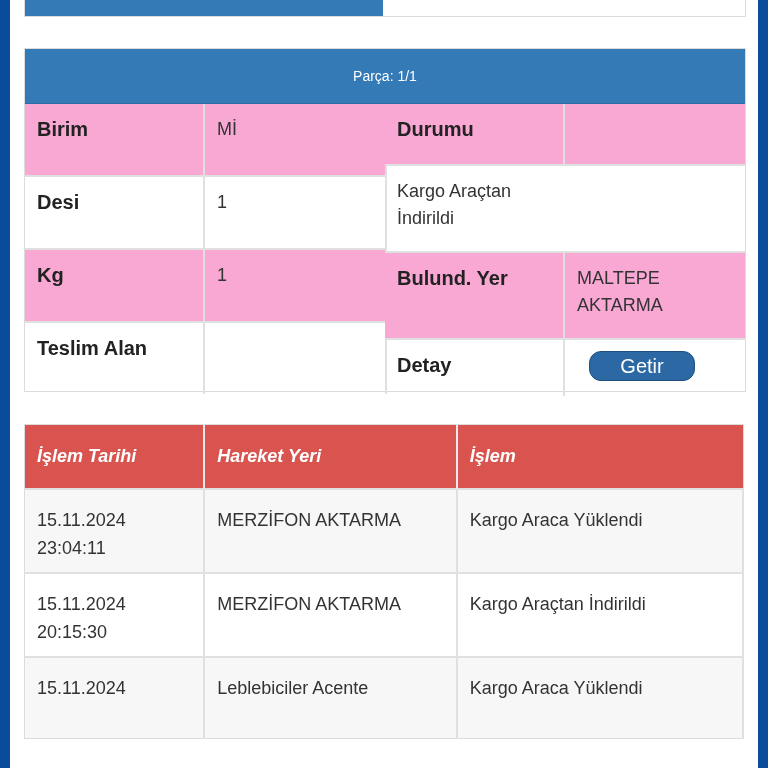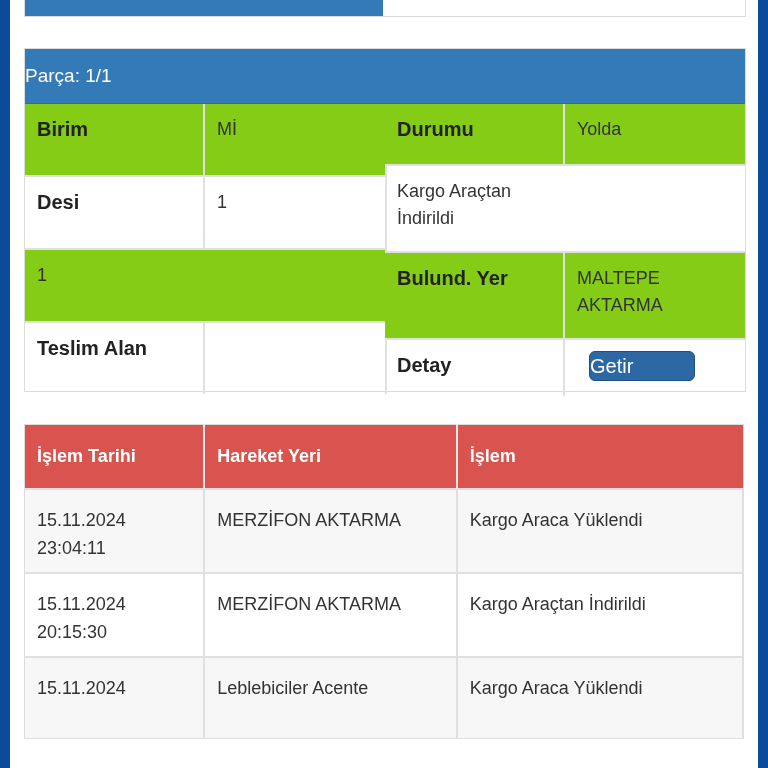--- a/index.html
+++ b/index.html
@@ -16,45 +16,45 @@
     position:absolute; left:14px; top:-2px; width:720px; height:18px;
     border:1px solid #dcdcdc; border-top:none; background:#fff;
   }
   .top-card .left { position:absolute; left:0; top:0; width:358px; height:18px; background:#337ab7; }
   .panel {
     position:absolute; left:14px; top:48px; width:720px; height:342px;
     border:1px solid #dcdcdc; background:#fff;
   }
   .panel-head {
     height:54px; background:#337ab7; color:#fff;
-    font-size:19px; line-height:54px;
+    font-size:14px; text-align:center; line-height:54px;
     border-bottom:1px solid #2e6da4;
   }
   .grid { position:relative; }
   .col { position:absolute; top:0; width:360px; }
   .col.left { left:0; } .col.right { left:360px; }
   .row { display:flex; border-bottom:2px solid #e0e0e0; }
-  .row.shaded { background:#84cc16; }
+  .row.shaded { background:#f9a8d4; }
   .cell { padding:12px 12px; box-sizing:border-box; font-size:18px; color:#333; line-height:27px; }
   .cell.label { width:180px; font-weight:bold; font-size:20px; color:#222; border-right:2px solid #e0e0e0; }
   .cell.value { width:180px; }
   .col.left { border-right:2px solid #e0e0e0; }
   .getir {
     display:inline-block; margin-left:24px; margin-top:1px;
     width:104px; height:28px; background:#2b68a4; border:1px solid #1f4f80;
-    border-radius:6px; color:#fff; font-size:20px; text-align:left; line-height:28px;
+    border-radius:12px; color:#fff; font-size:20px; text-align:center; line-height:28px;
   }
   .history {
     position:absolute; left:14px; top:424px; width:720px;
     border:1px solid #dcdcdc; border-collapse:collapse;
   }
   .history th {
     background:#d9534f; color:#fff; text-align:left; font-weight:bold;
     font-size:18px; height:64px; padding:17px 12px; box-sizing:border-box;
-    border-right:2px solid #e8e8e8; vertical-align:middle;
+    border-right:2px solid #e8e8e8; vertical-align:middle;font-style:italic;
   }
   .history td {
     font-size:18px; color:#333; line-height:28px; padding:16px 12px 10px 12px;
     vertical-align:top; border-right:2px solid #e0e0e0; border-top:2px solid #e0e0e0;
     height:82px; box-sizing:border-box;
   }
   .history tr:nth-child(odd) td { background:#f7f7f7; }
   .history tr:nth-child(even) td { background:#ffffff; }
 </style>
 </head>
@@ -71,31 +71,31 @@
       <div class="col left">
         <div class="row shaded" style="height:71px">
           <div class="cell label">Birim</div>
           <div class="cell value">Mİ</div>
         </div>
         <div class="row" style="height:71px">
           <div class="cell label">Desi</div>
           <div class="cell value">1</div>
         </div>
         <div class="row shaded" style="height:71px">
+          <div class="cell label">Kg</div>
           <div class="cell value">1</div>
         </div>
         <div class="row" style="height:71px;border-bottom:none">
           <div class="cell label">Teslim Alan</div>
           <div class="cell value"></div>
         </div>
       </div>
       <div class="col right">
         <div class="row shaded" style="height:60px">
           <div class="cell label">Durumu</div>
-          <div class="cell value">Yolda</div>
         </div>
         <div class="row" style="height:85px">
           <div class="cell value">Kargo Araçtan İndirildi</div>
         </div>
         <div class="row shaded" style="height:85px">
           <div class="cell label">Bulund. Yer</div>
           <div class="cell value">MALTEPE AKTARMA</div>
         </div>
         <div class="row" style="height:56px;border-bottom:none">
           <div class="cell label">Detay</div>

